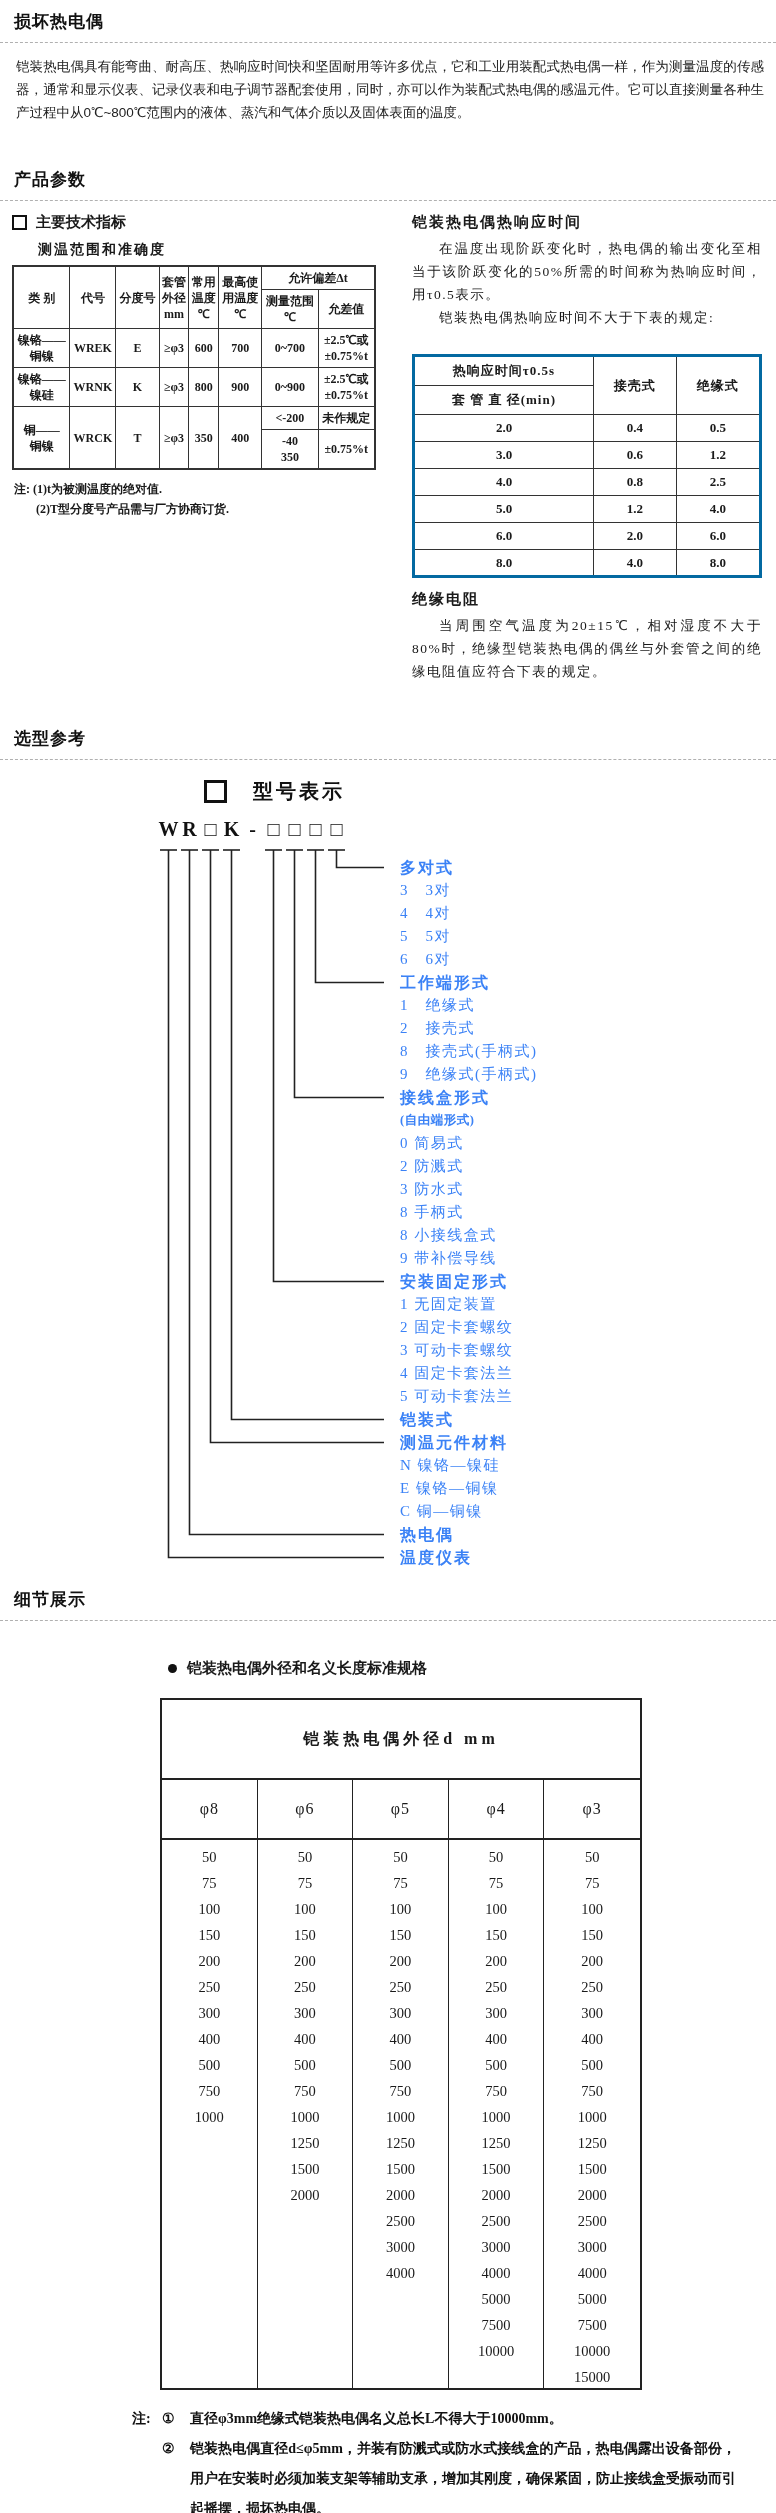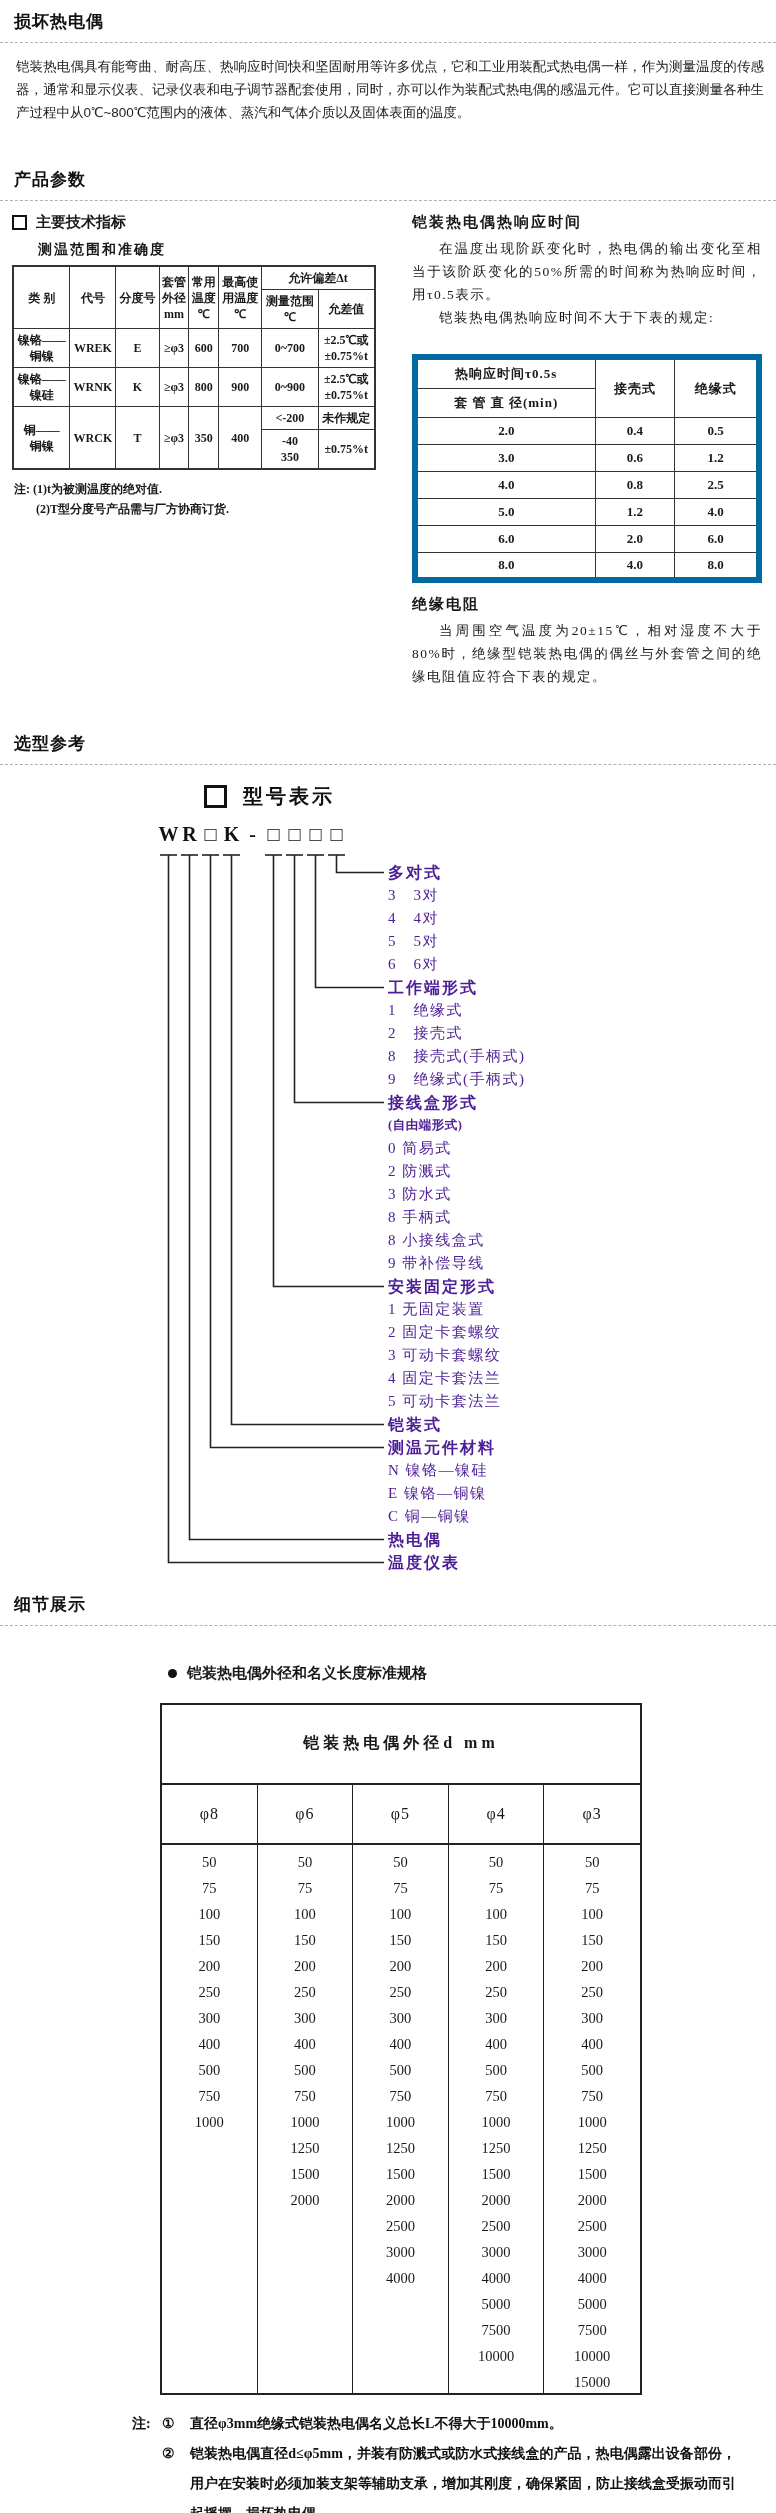--- a/index.html
+++ b/index.html
@@ -37,35 +37,35 @@
   table { border-collapse:collapse; }
   .spec-table { width:364px; font-family:"Liberation Serif", serif; font-size:12px; text-align:center; border:2px solid #333; }
   .spec-table th, .spec-table td { border:1px solid #333; padding:3px 1px; font-weight:bold; line-height:16px; }
   .pre { white-space:pre-line; }
   .spec-notes { margin:9px 0 0 2px; font-family:"Liberation Serif", serif; font-size:12px; font-weight:bold; line-height:20px; }
   .spec-notes .l2 { padding-left:22px; }
 
   .r-head { font-size:15px; font-weight:bold; font-family:"Liberation Serif", serif; letter-spacing:2px; }
   .r-para { margin-top:5px; font-size:13.5px; line-height:23px; font-family:"Liberation Serif", serif; text-indent:2em; letter-spacing:1.5px; text-align:justify; }
   .r-note { margin:3px 0 10px 0; font-size:13.5px; font-family:"Liberation Serif", serif; text-indent:2em; letter-spacing:1.5px; }
-  .resp-table { width:350px; font-family:"Liberation Serif", serif; font-size:13px; text-align:center; border:6px solid #0369a1;margin-top:27px; }
+  .resp-table { width:350px; font-family:"Liberation Serif", serif; font-size:13px; text-align:center; border:3px solid #0369a1;margin-top:27px; }
   .resp-table th, .resp-table td { border:1px solid #333; font-weight:bold; }
   .resp-table th { padding:5px 2px; letter-spacing:1px; }
   .resp-table td { height:27px; }
   .resp-table .c1 { width:180px; }
   .ins-head { margin-top:12px; font-size:15px; font-weight:bold; font-family:"Liberation Serif", serif; letter-spacing:2px; }
 
   
   .model-wrap { position:relative; height:800px; margin-top:18px; font-family:"Liberation Serif", serif; }
-  .model-title { position:absolute; left:204px; top:0; display:flex; align-items:center; gap:16px; font-size:20px; font-weight:bold; letter-spacing:3px; color:#111; }
+  .model-title { position:absolute; left:204px; top:0; display:flex; align-items:center; gap:26px; font-size:20px; font-weight:bold; letter-spacing:3px; color:#111; }
   .cbx2 { width:23px; height:23px; border:3px solid #111; flex:0 0 auto; }
   .model-code { position:absolute; left:158px; top:40px; display:flex; }
   .model-code span { display:inline-block; width:21px; text-align:center; font-size:20px; font-weight:bold; color:#111; }
   .model-svg { position:absolute; left:0; top:68px; }
-  .model-labels { position:absolute; left:388px; top:78px; font-size:15px; color:#4c1d95; }
+  .model-labels { position:absolute; left:400px; top:78px; font-size:15px; color:#3b82f6; }
   .dg-head { height:23px; line-height:23px; font-weight:bold; font-size:16px; letter-spacing:2px; }
   .dg-item { height:23px; line-height:23px; letter-spacing:1.5px; }
   .dg-small { font-size:12.5px; font-weight:bold; letter-spacing:0.5px; }
 
   
   .details-title { margin:38px 0 0 168px; display:flex; align-items:center; gap:10px; font-size:15px; font-weight:bold; }
   .bullet { width:9px; height:9px; border-radius:50%; background:#111; flex:0 0 auto; }
   .len-table { margin:20px 0 0 160px; width:482px; border:2px solid #222; font-family:"Liberation Serif", serif; }
   .len-header { height:80px; display:flex; align-items:center; justify-content:center; font-size:16px; font-weight:bold; letter-spacing:4px; border-bottom:2px solid #222; }
   .len-cols { display:flex; }

